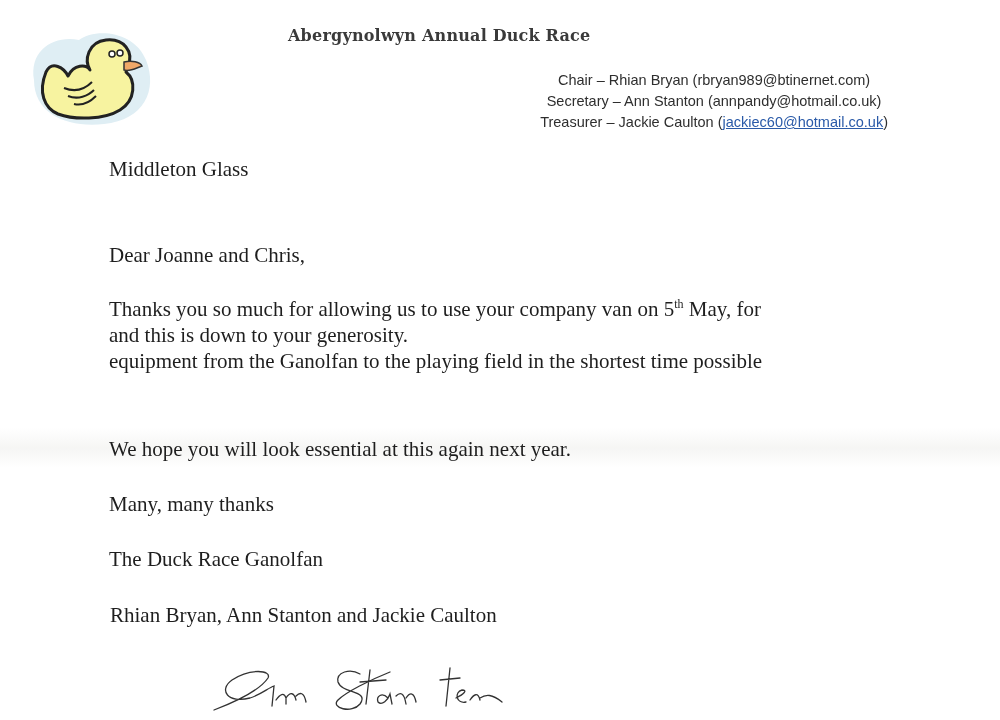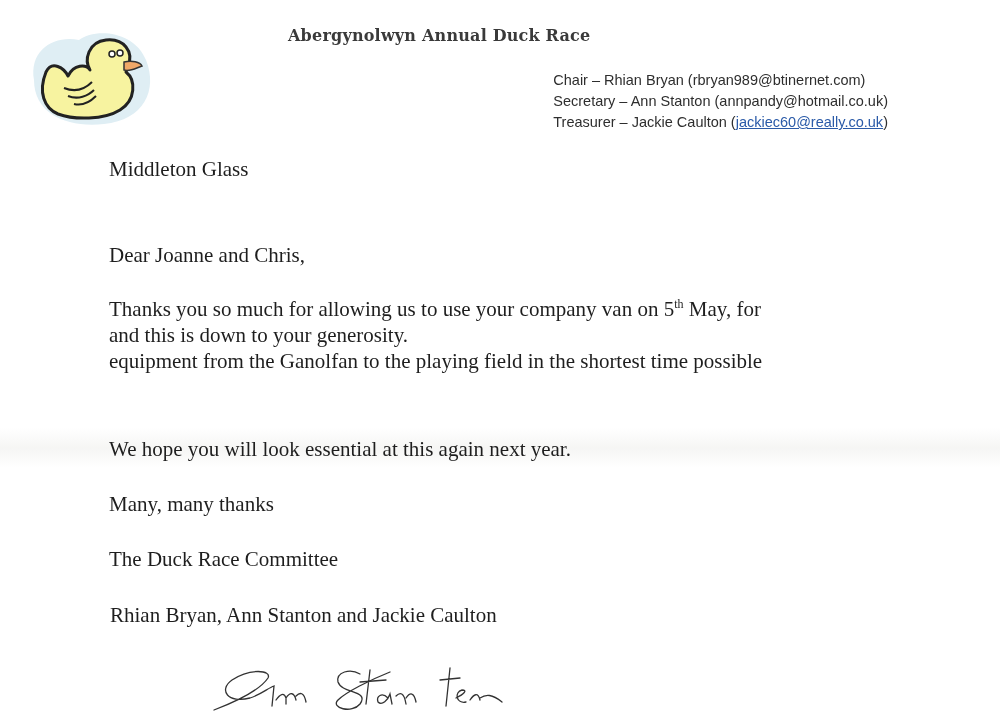--- a/index.html
+++ b/index.html
@@ -18,21 +18,21 @@
   }
   .title {
     position: absolute; left: 288px; top: 26px;
     font-family: "DejaVu Serif", serif; font-weight: bold;
     font-size: 16px; color: #3a3a3a; letter-spacing: 0.2px;
     white-space: nowrap;
   }
   .officers {
     position: absolute; right: 112px; top: 70px;
     font-family: "Liberation Sans", sans-serif; font-size: 14.5px;
-    color: #2e2e2e; text-align: left; line-height: 21px;
+    color: #2e2e2e; text-align: center; line-height: 21px;
   }
   .officers .row { white-space: nowrap; }
   .officers a { color: #2a5aa8; text-decoration: underline; }
   .letter {
     position: absolute; left: 109px; top: 156px; width: 800px;
     font-family: "Liberation Serif", serif; font-size: 21px;
     color: #1e1e1e; line-height: 26px;
   }
   .letter p { margin: 0; }
   .recipient { position: absolute; left: 0; top: 0; }
@@ -58,34 +58,34 @@
   <circle cx="88" cy="34" r="3" fill="#fff" stroke="#222" stroke-width="1.5"></circle>
   <circle cx="96" cy="33" r="3" fill="#fff" stroke="#222" stroke-width="1.5"></circle>
   <path d="M40 68 C50 72, 60 70, 68 62 M44 76 C54 80, 64 76, 70 70 M50 84 C58 86, 66 82, 72 76" fill="none" stroke="#222" stroke-width="2"></path>
 </svg>
 
 <div class="title">Abergynolwyn Annual Duck Race</div>
 
 <div class="officers">
   <div class="row">Chair – Rhian Bryan (rbryan989@btinernet.com)</div>
   <div class="row">Secretary – Ann Stanton (annpandy@hotmail.co.uk)</div>
-  <div class="row"><span>Treasurer – Jackie Caulton (</span><a>jackiec60@really.co.uk</a><span>)</span></div>
+  <div class="row"><span>Treasurer – Jackie Caulton (</span><a>jackiec60@hotmail.co.uk</a><span>)</span></div>
 </div>
 
 <div class="letter">
   <p class="recipient">Middleton Glass</p>
   <p class="salutation">Dear Joanne and Chris,</p>
   <p class="body-para">
     <span class="line"><span>Thanks you so much for allowing us to use your company van on 5</span><sup>th</sup><span> May, for</span></span>
     <span class="line">and this is down to your generosity.</span>
     <span class="line">equipment from the Ganolfan to the playing field in the shortest time possible</span>
   </p>
   <p class="hope">We hope you will look essential at this again next year.</p>
   <p class="thanks">Many, many thanks</p>
-  <p class="committee">The Duck Race Committee</p>
+  <p class="committee">The Duck Race Ganolfan</p>
   <p class="names">Rhian Bryan, Ann Stanton and Jackie Caulton</p>
 </div>
 
 <svg class="signature" viewBox="0 0 320 60">
   <g fill="none" stroke="#333" stroke-width="1.3" stroke-linecap="round">
     <path d="M4 50 C30 40, 50 30, 58 18 C62 10, 40 8, 22 20 C8 30, 18 44, 40 38 C52 34, 58 28, 64 26 L62 46"></path>
     <path d="M66 40 C70 34, 74 32, 76 38 L76 44 M76 38 C80 32, 84 32, 86 40 M86 36 C90 32, 94 32, 96 42"></path>
     <path d="M150 14 C140 8, 126 12, 128 22 C132 34, 160 30, 150 44 C142 54, 120 48, 128 40 C136 32, 160 20, 180 12"></path>
     <path d="M160 10 L156 44 M150 22 L176 20"></path>
     <path d="M178 38 C172 32, 166 36, 168 42 C172 46, 178 40, 180 34 L182 44"></path>

